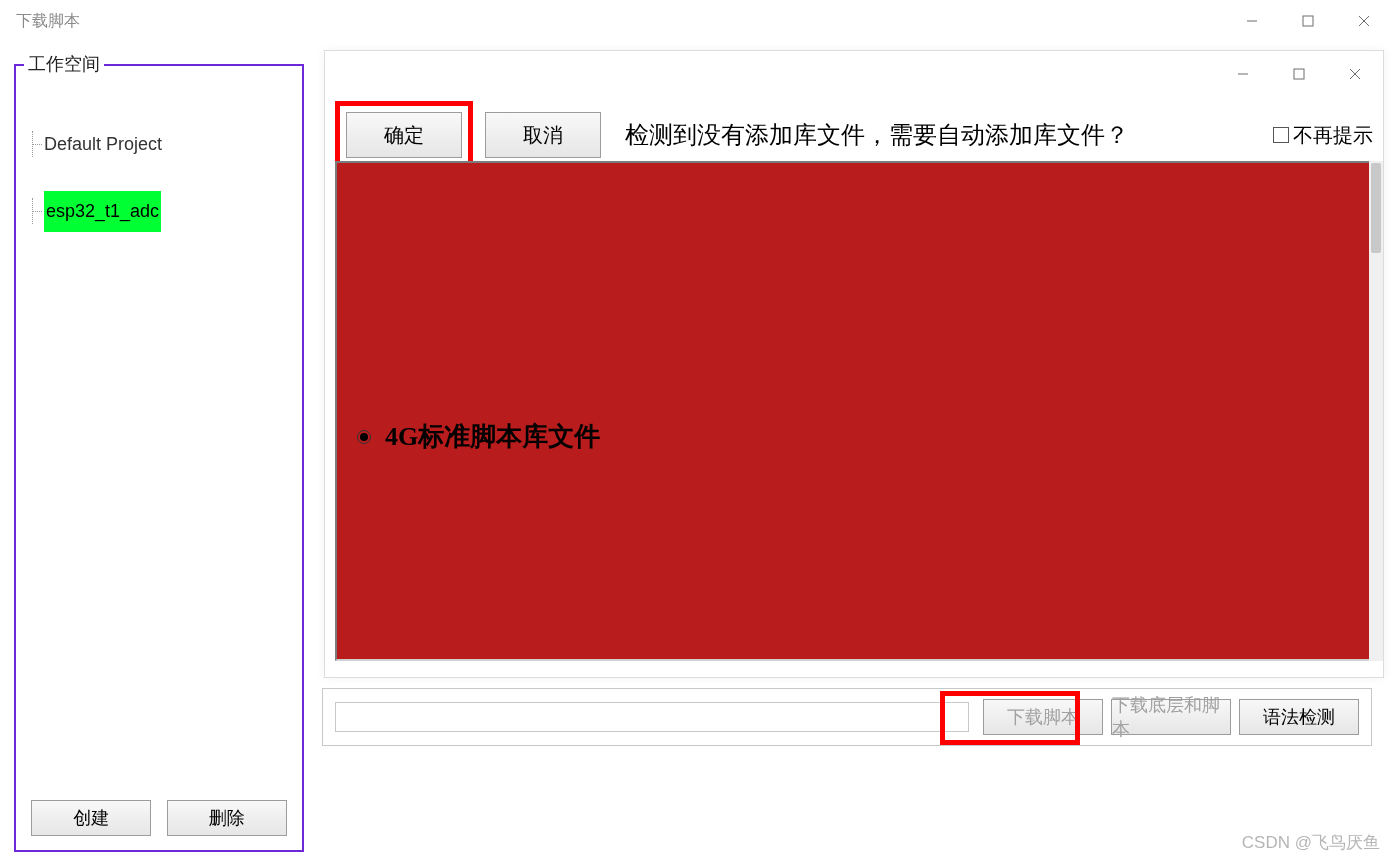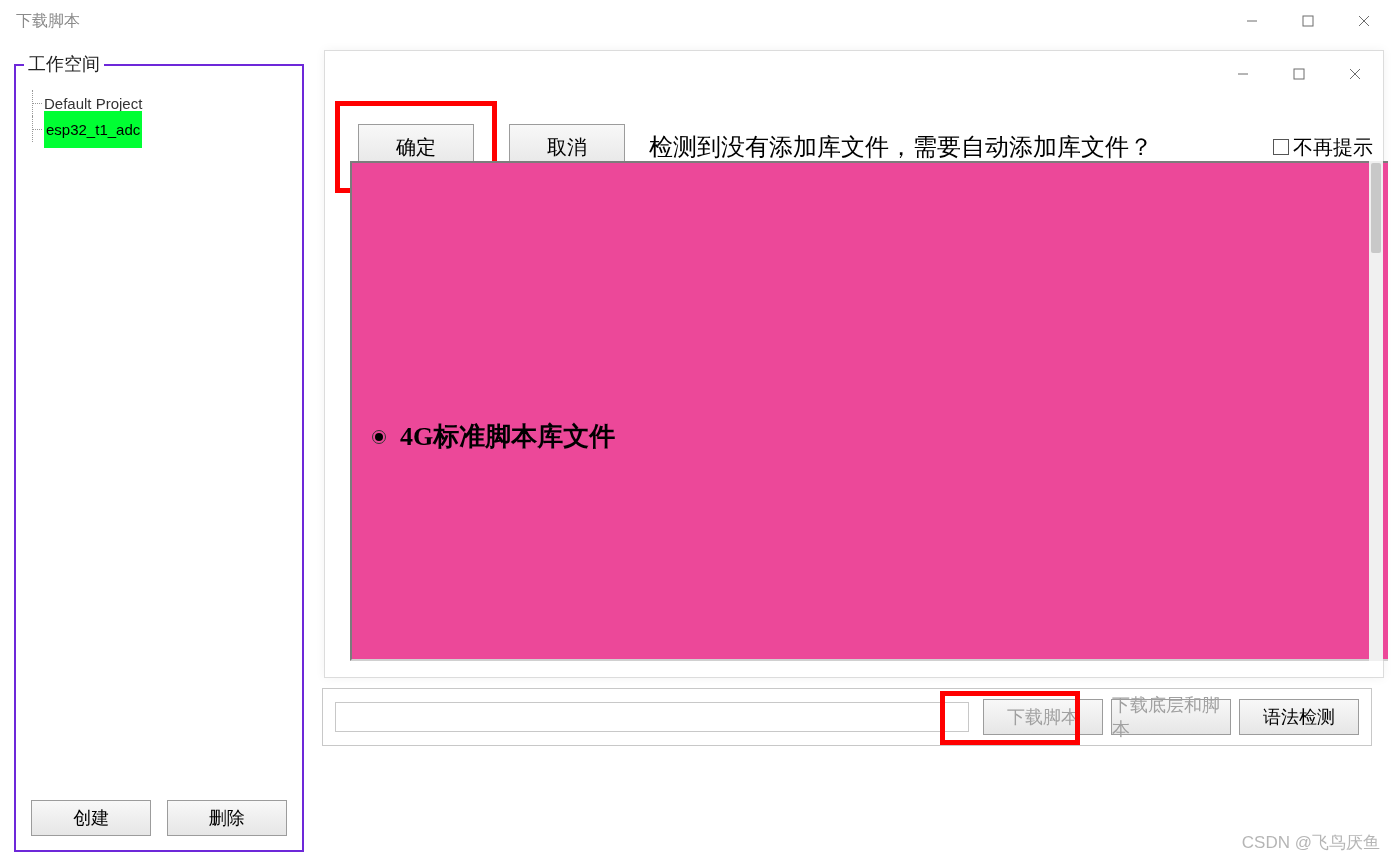--- a/index.html
+++ b/index.html
@@ -57,25 +57,26 @@
     .tree-area {
       position: absolute;
       left: 10px; top: 24px;
       width: 270px; height: 700px;
       overflow: auto;
     }
     .tree-row {
       display: flex;
       align-items: center;
       font-family: "Segoe UI", Arial, sans-serif;
-      font-size: 15px;
+      font-size: 18px;
       color: #333;
       height: 26px;
       padding-left: 18px;
       position: relative;
+      margin-top: 41px;
     }
     .tree-row::before {
       content: '';
       position: absolute;
       left: 6px; top: 0; bottom: 0;
       border-left: 1px dotted #999;
     }
     .tree-row::after {
       content: '';
       position: absolute;
@@ -167,21 +168,21 @@
       justify-content: center;
       cursor: pointer;
       font-family: "SimSun","Microsoft YaHei",serif;
     }
     .btn.big { width: 116px; height: 46px; }
     .btn.small { width: 120px; height: 36px; font-size: 18px; }
     .btn.disabled { color: #a0a0a0; }
 
     .confirm-highlight {
       border: 5px solid #ff0000;
-      padding: 18px;
+      padding: 6px;
       display: inline-flex;
       margin-right: 12px;
     }
     .msg-text {
       font-size: 24px;
       font-family: Liberation Mono, monospace;
       margin-left: 24px;
       flex: 1;
       white-space: nowrap;
     }
@@ -193,26 +194,26 @@
       margin-left: 12px;
     }
     .checkbox-wrap .cb {
       width: 16px; height: 16px;
       border: 1px solid #555;
       background: #fff;
     }
 
     .dialog-body {
       position: absolute;
-      left: 25px; top: 110px;
+      left: 10px; top: 110px;
       width: 1038px;
       height: 500px;
       border: 2px inset #d0d0d0;
       border-right: none;
-      background: #ec4899;
+      background: #b91c1c;
     }
     .dialog-scroll {
       position: absolute;
       right: 0; top: 110px;
       width: 14px; height: 500px;
       background: #f0f0f0;
     }
     .scroll-thumb {
       position:absolute; left:2px; right:2px; top:2px; height:90px;
       background:#c8c8c8; border-radius:2px;

